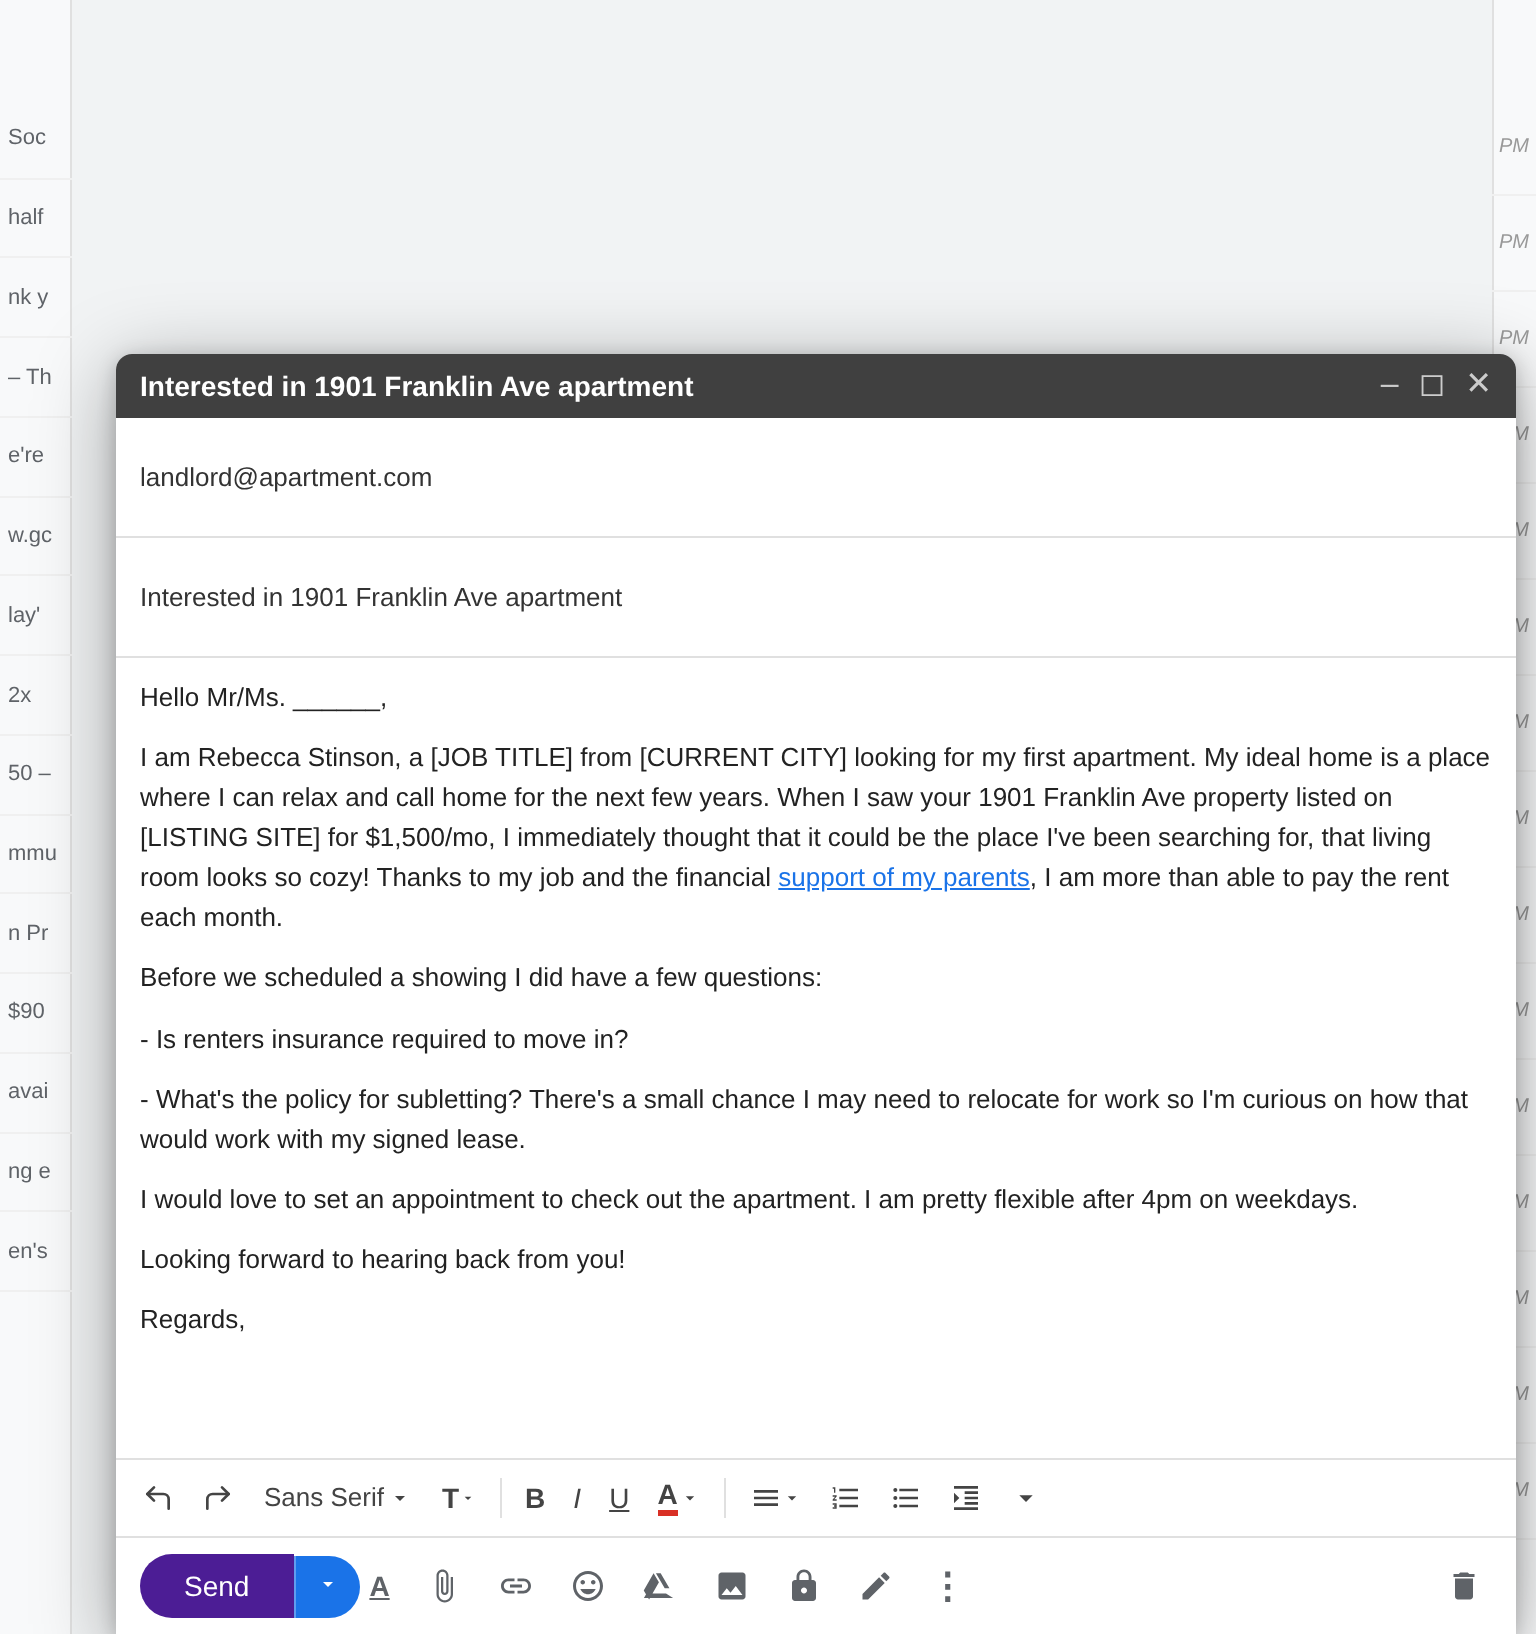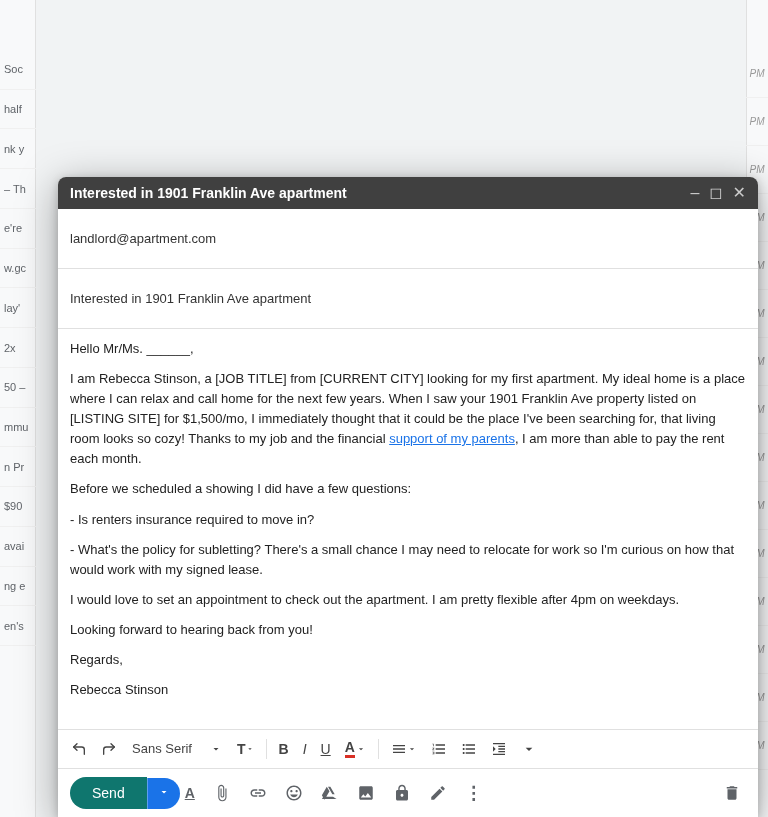--- a/index.html
+++ b/index.html
@@ -110,21 +110,21 @@
     .toolbar-separator {
       width: 1px;
       height: 20px;
       background: #e0e0e0;
       margin: 0 3px;
     }
 
     .font-selector {
       display: flex;
       align-items: center;
-      gap: 18px;
+      gap: 2px;
       padding: 3px 6px;
       border: none;
       background: none;
       cursor: pointer;
       font-size: 13px;
       color: #444;
       border-radius: 3px;
     }
 
     .compose-actions {
@@ -136,21 +136,21 @@
       flex-shrink: 0;
       background: #fff;
     }
 
     .send-group {
       display: flex;
       align-items: center;
     }
 
     .send-btn {
-      background: #0f766e;
+      background: #4c1d95;
       color: #fff;
       border: none;
       padding: 8px 22px;
       border-radius: 20px 0 0 20px;
       font-size: 14px;
       font-weight: 500;
       cursor: pointer;
     }
 
     .send-dropdown-btn {
@@ -344,21 +344,20 @@
 
     <p>- Is renters insurance required to move in?</p>
 
     <p>- What's the policy for subletting? There's a small chance I may need to relocate for work so I'm curious on how that would work with my signed lease.</p>
 
     <p>I would love to set an appointment to check out the apartment. I am pretty flexible after 4pm on weekdays.</p>
 
     <p>Looking forward to hearing back from you!</p>
 
     <p>Regards,</p>
-    <p>Rebecca Stinson</p>
   </div>
 
   <div class="compose-toolbar">
     <button class="toolbar-btn" title="Undo">
       <svg width="16" height="16" viewBox="0 0 24 24" fill="none" stroke="#444" stroke-width="2" stroke-linecap="round" stroke-linejoin="round">
           <polyline points="9 14 4 9 9 4"></polyline>
           <path d="M20 20v-7a4 4 0 0 0-4-4H4"></path>
         </svg>
     </button>
     <button class="toolbar-btn" title="Redo">

